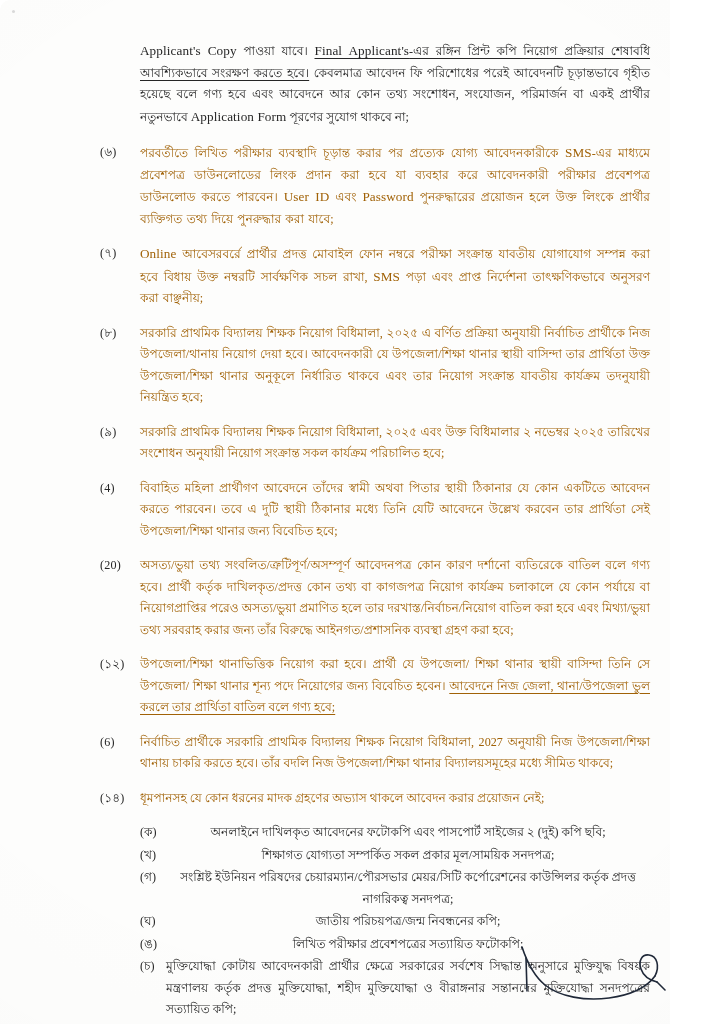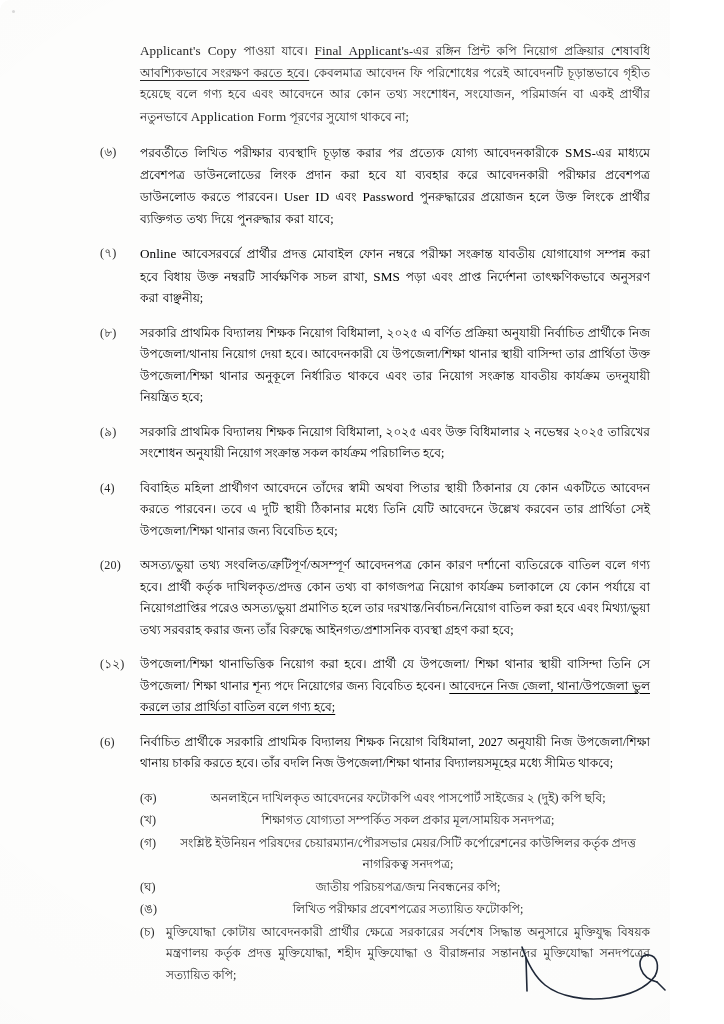--- a/index.html
+++ b/index.html
@@ -70,21 +70,21 @@
     font-size: 12.1px;
     line-height: 21.5px;
     color: #262626;
     text-align: left;
     letter-spacing: 0.2px;
   }
   .clause-text {
     flex: 1 1 auto;
     font-size: 12.1px;
     line-height: 21.5px;
-    color: #000000;
+    color: #a16207;
     text-align: justify;
     text-justify: inter-word;
   }
   .clause-text.loose { word-spacing: 1.2px; }
 
   
   .latin {
     font-family: "Liberation Serif", "DejaVu Serif", serif;
     font-size: 13.2px;
     letter-spacing: 0.1px;
@@ -185,20 +185,24 @@
       <div class="clause-text">
         <span>উপজেলা/শিক্ষা থানাভিত্তিক নিয়োগ করা হবে। প্রার্থী যে উপজেলা/ শিক্ষা থানার স্থায়ী বাসিন্দা তিনি সে উপজেলা/ শিক্ষা থানার শূন্য পদে নিয়োগের জন্য বিবেচিত হবেন। </span><span class="uline">আবেদনে নিজ জেলা, থানা/উপজেলা ভুল করলে তার প্রার্থিতা বাতিল বলে গণ্য হবে;</span>
       </div>
     </div>
 
     <div class="clause">
       <div class="clause-num">(6)</div>
       <div class="clause-text">নির্বাচিত প্রার্থীকে সরকারি প্রাথমিক বিদ্যালয় শিক্ষক নিয়োগ বিধিমালা, 2027 অনুযায়ী নিজ উপজেলা/শিক্ষা থানায় চাকরি করতে হবে। তাঁর বদলি নিজ উপজেলা/শিক্ষা থানার বিদ্যালয়সমূহের মধ্যে সীমিত থাকবে;</div>
     </div>
 
+    <div class="clause">
+      <div class="clause-num">(১৪)</div>
+      <div class="clause-text">ধূমপানসহ যে কোন ধরনের মাদক গ্রহণের অভ্যাস থাকলে আবেদন করার প্রয়োজন নেই;</div>
+    </div>
 
 
     <ul class="sublist">
       <li class="sub-item">
         <span class="sub-marker">(ক)</span>
         <span class="sub-text">অনলাইনে দাখিলকৃত আবেদনের ফটোকপি এবং পাসপোর্ট সাইজের ২ (দুই) কপি ছবি;</span>
       </li>
       <li class="sub-item">
         <span class="sub-marker">(খ)</span>
         <span class="sub-text">শিক্ষাগত যোগ্যতা সম্পর্কিত সকল প্রকার মূল/সাময়িক সনদপত্র;</span>

